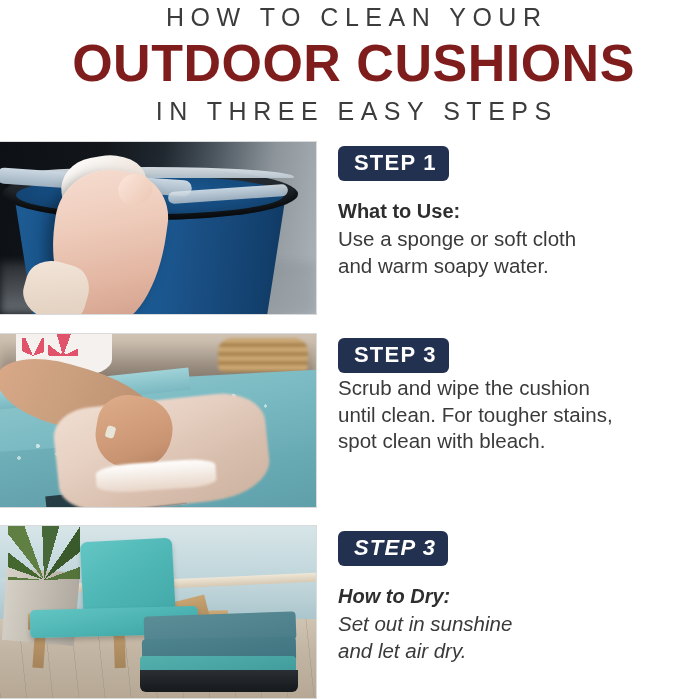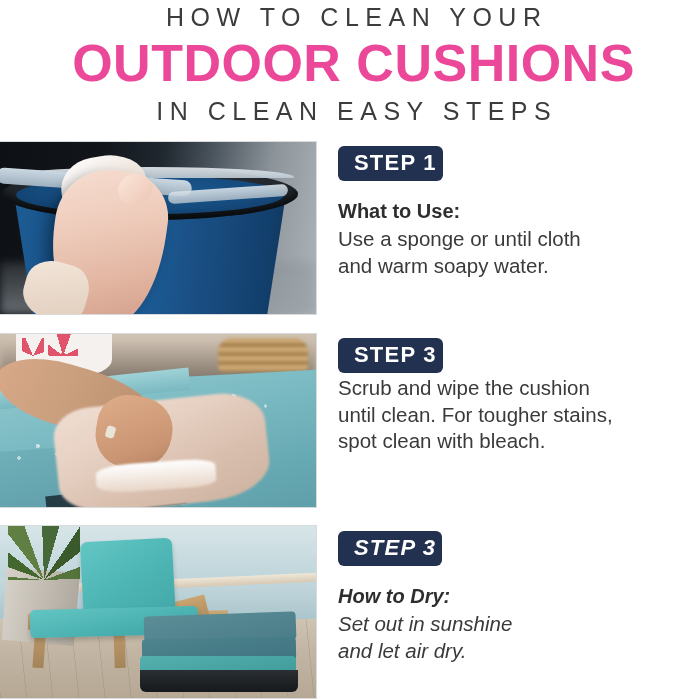--- a/index.html
+++ b/index.html
@@ -17,21 +17,21 @@
     font-size: 25px;
     letter-spacing: 6.5px;
     color: #3c3c3c;
     font-weight: 400;
     line-height: 30px;
     text-indent: 6.5px;
   }
   .headline {
     font-size: 52px;
     font-weight: 700;
-    color: #ec4899;
+    color: #7f1d1d;
     letter-spacing: 0.5px;
     line-height: 58px;
     margin-top: 2px;
     white-space: nowrap;
     transform: scaleX(1.0);
   }
   .subkicker {
     font-size: 25px;
     letter-spacing: 6.5px;
     color: #3c3c3c;
@@ -63,21 +63,21 @@
     width: 341px; height: 100%;
   }
 
   .badge {
     display: inline-block;
     background: #22314f;
     color: #ffffff;
     font-size: 22px;
     font-weight: 700;
     letter-spacing: 1.2px;
-    padding: 6px 6px 7px 16px;
+    padding: 6px 12px 7px 16px;
     border-radius: 6px;
     line-height: 1;
   }
   .r1 .badge { margin-top: 5px; }
   .r2 .badge { margin-top: 5px; }
   .r3 .badge { margin-top: 6px; }
 
   .lead {
     font-size: 20px;
     font-weight: 700;
@@ -289,21 +289,21 @@
   .clip { overflow: hidden; }
 </style>
 </head>
 <body>
 
 <div class="page">
 
   <div class="header">
     <div class="kicker">HOW TO CLEAN YOUR</div>
     <div class="headline">OUTDOOR CUSHIONS</div>
-    <div class="subkicker">IN CLEAN EASY STEPS</div>
+    <div class="subkicker">IN THREE EASY STEPS</div>
   </div>
 
   <div class="row row1">
     <div class="photo clip">
       <div class="scene">
         <div class="p1-bg"></div>
         <div class="p1-floor"></div>
         <div class="p1-bucket"></div>
         <div class="p1-rim"></div>
         <div class="p1-rim-inner"></div>
@@ -312,21 +312,21 @@
         <div class="p1-handle2"></div>
         <div class="p1-cloth"></div>
         <div class="p1-hand"></div>
         <div class="p1-thumb"></div>
         <div class="p1-cloth2"></div>
       </div>
     </div>
     <div class="content r1">
       <div class="badge">STEP 1</div>
       <div class="lead">What to Use:</div>
-      <div class="body">Use a sponge or until cloth
+      <div class="body">Use a sponge or soft cloth
 and warm soapy water.</div>
     </div>
   </div>
 
   <div class="row row2">
     <div class="photo clip">
       <div class="scene">
         <div class="p2-bg"></div>
         <div class="p2-blur"></div>
         <div class="p2-basket"></div>

